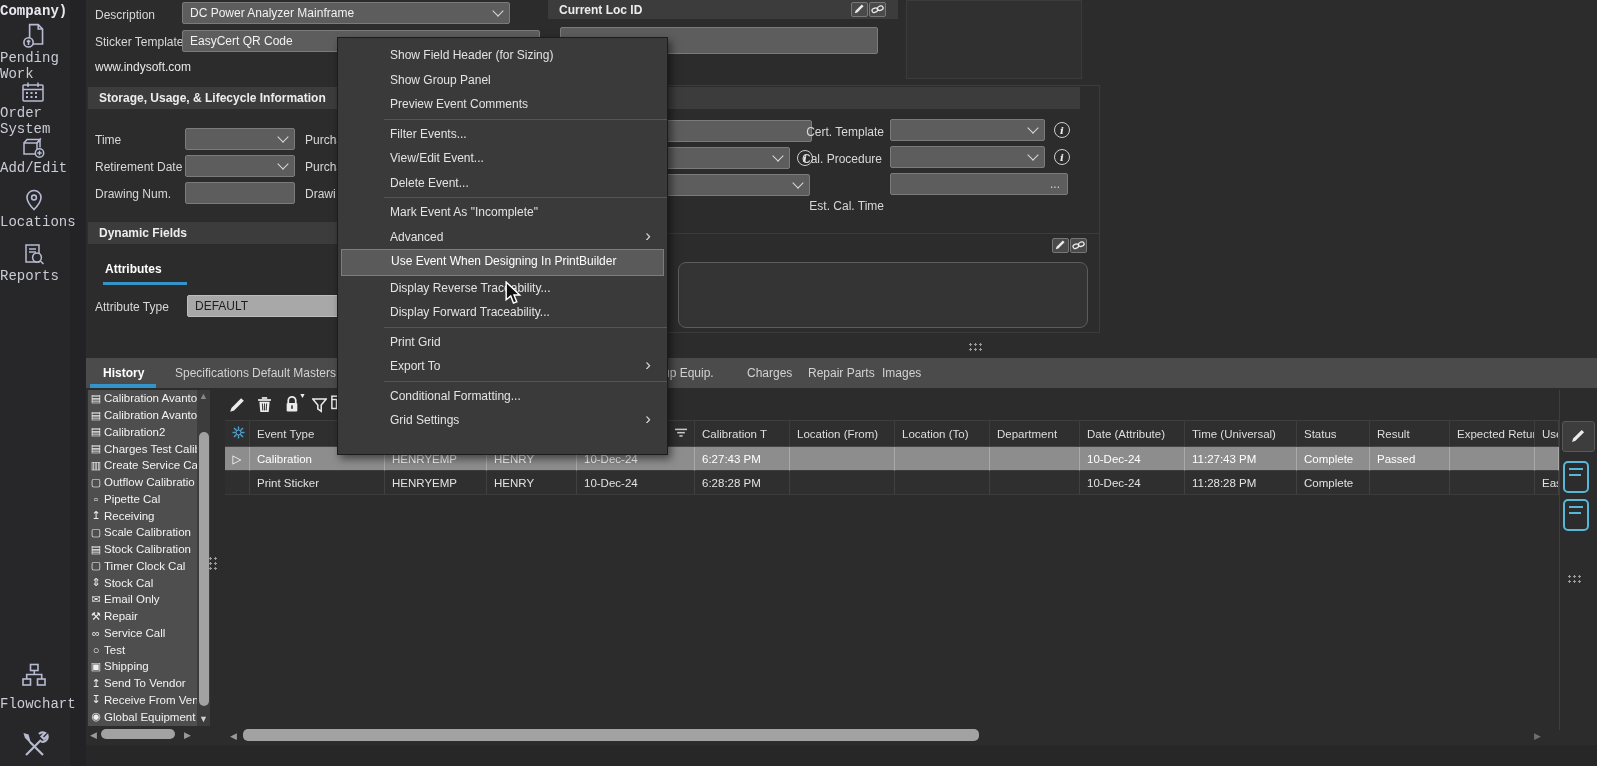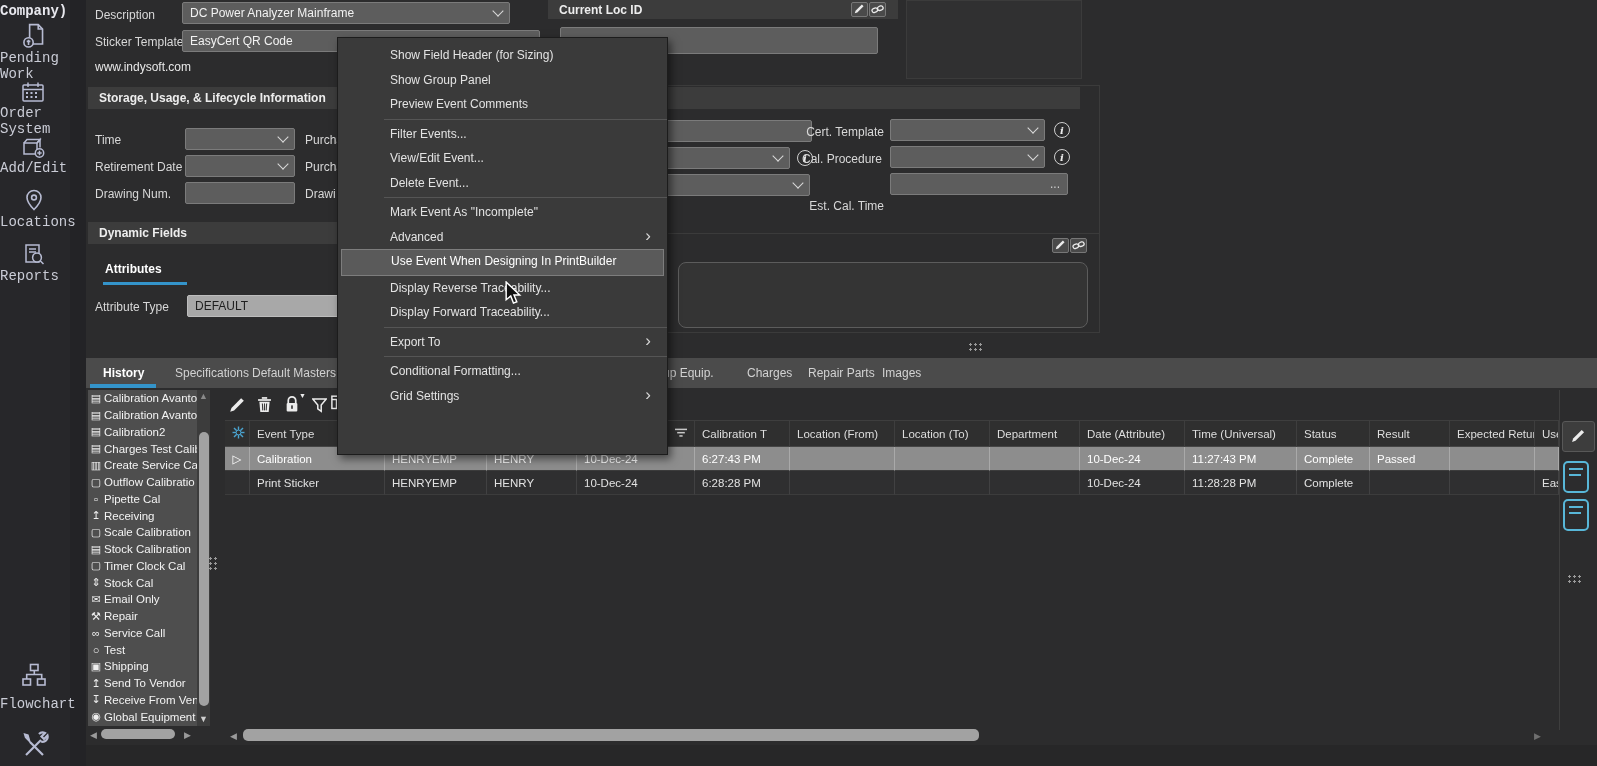--- a/index.html
+++ b/index.html
@@ -516,20 +516,21 @@
       <div class="mi">Filter Events...</div>
       <div class="mi">View/Edit Event...</div>
       <div class="mi">Delete Event...</div>
       <div class="msep"></div>
       <div class="mi">Mark Event As "Incomplete"</div>
       <div class="mi">Advanced<span class="sub">›</span></div>
       <div class="mi hl">Use Event When Designing In PrintBuilder</div>
       <div class="mi">Display Reverse Traceability...</div>
       <div class="mi">Display Forward Traceability...</div>
       <div class="msep"></div>
+      <div class="mi">Print Grid</div>
       <div class="mi">Export To<span class="sub">›</span></div>
       <div class="msep"></div>
       <div class="mi">Conditional Formatting...</div>
       <div class="mi">Grid Settings<span class="sub">›</span></div>
     </div>
 
   <span id="cursor" class="abs">
     <svg width="19" height="25" viewBox="0 0 18 24">
         <path d="M1 1 L1 18 L5.4 14.4 L8 21.2 L11.2 19.9 L8.5 13.4 L14 13.4 Z" fill="#101010" stroke="#ffffff" stroke-width="1.4"></path>
       </svg>

